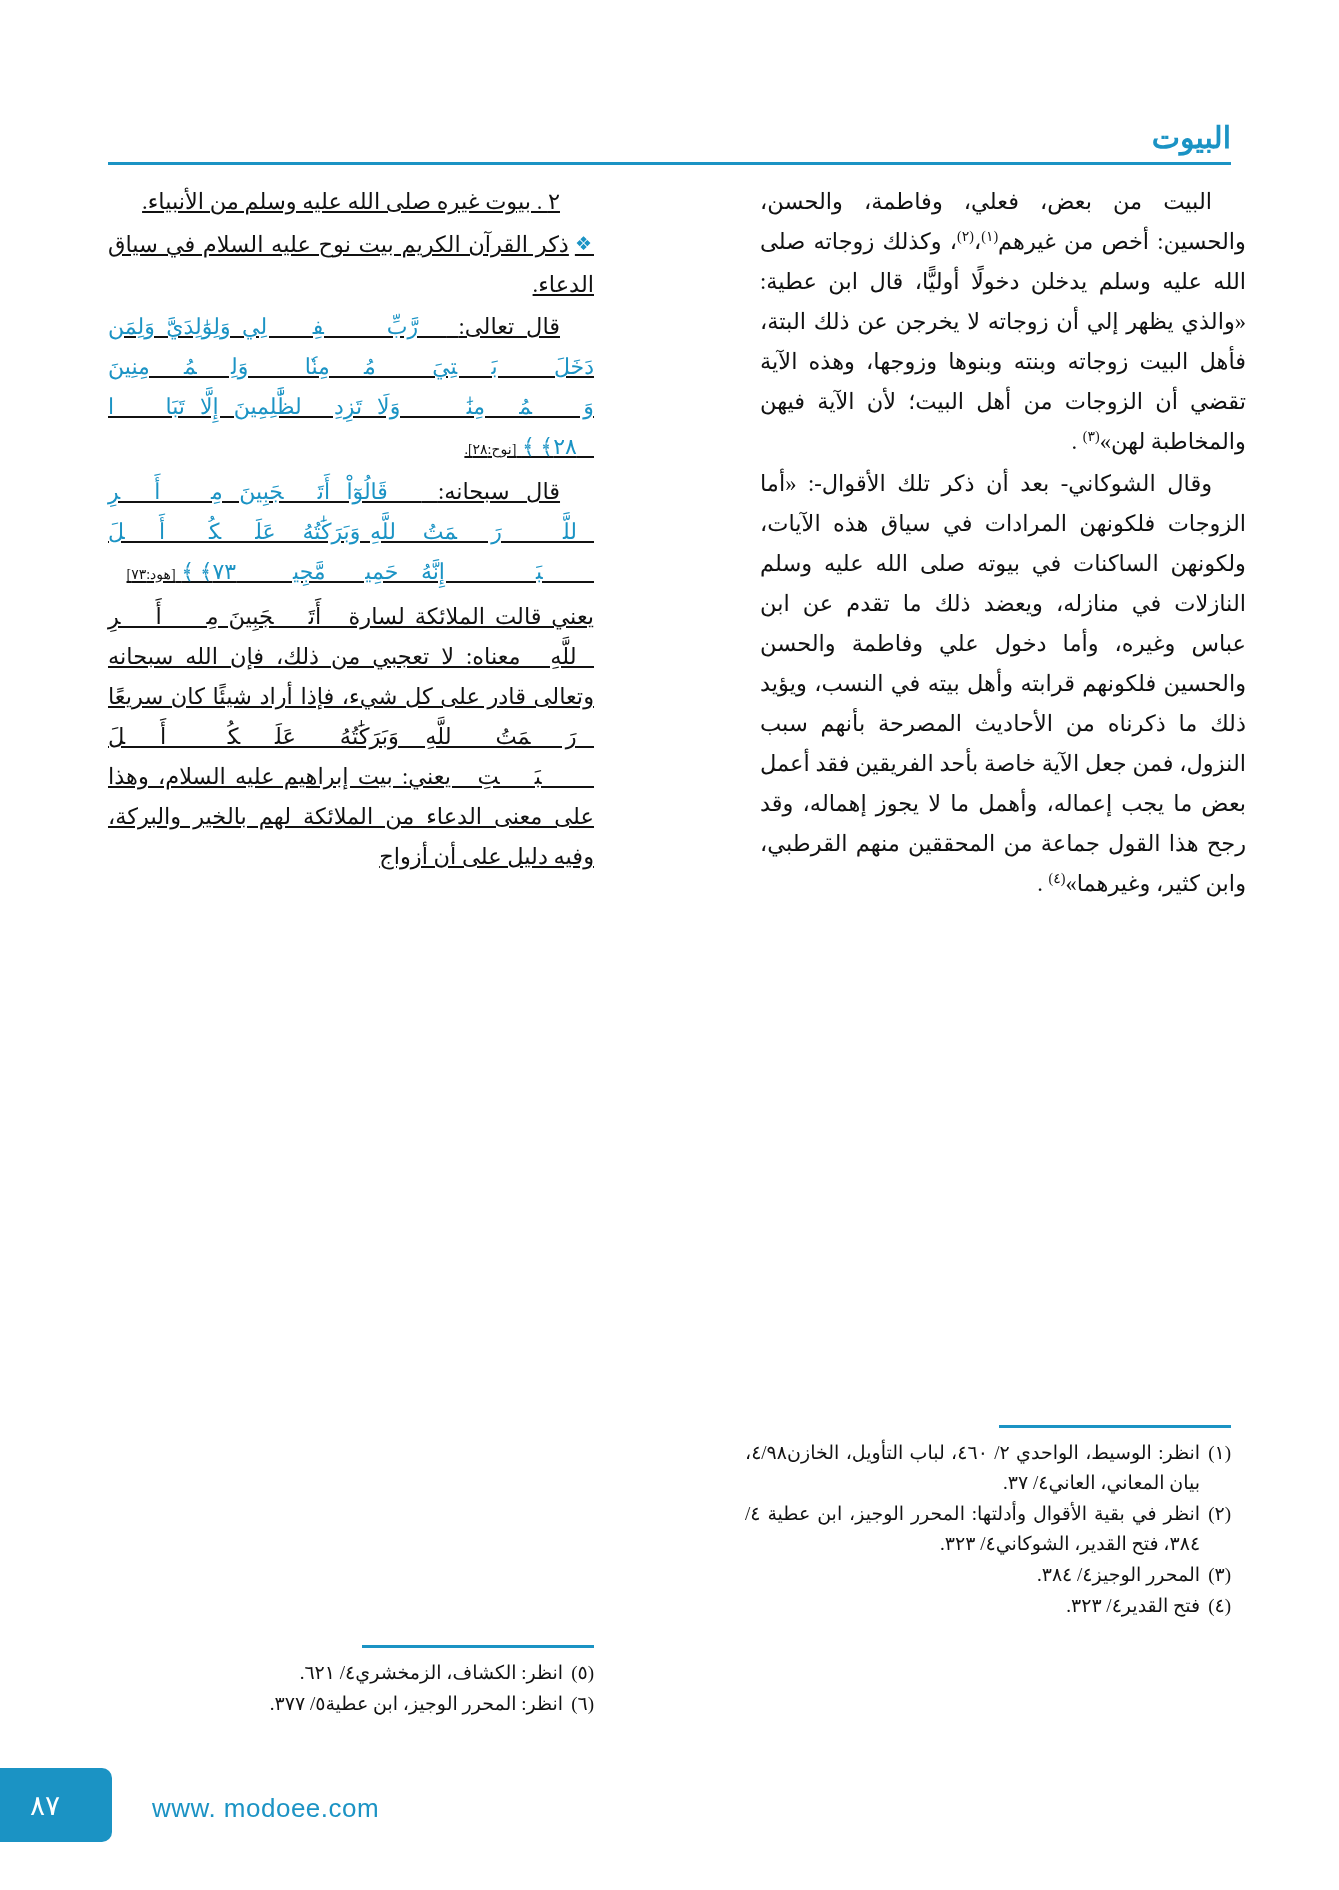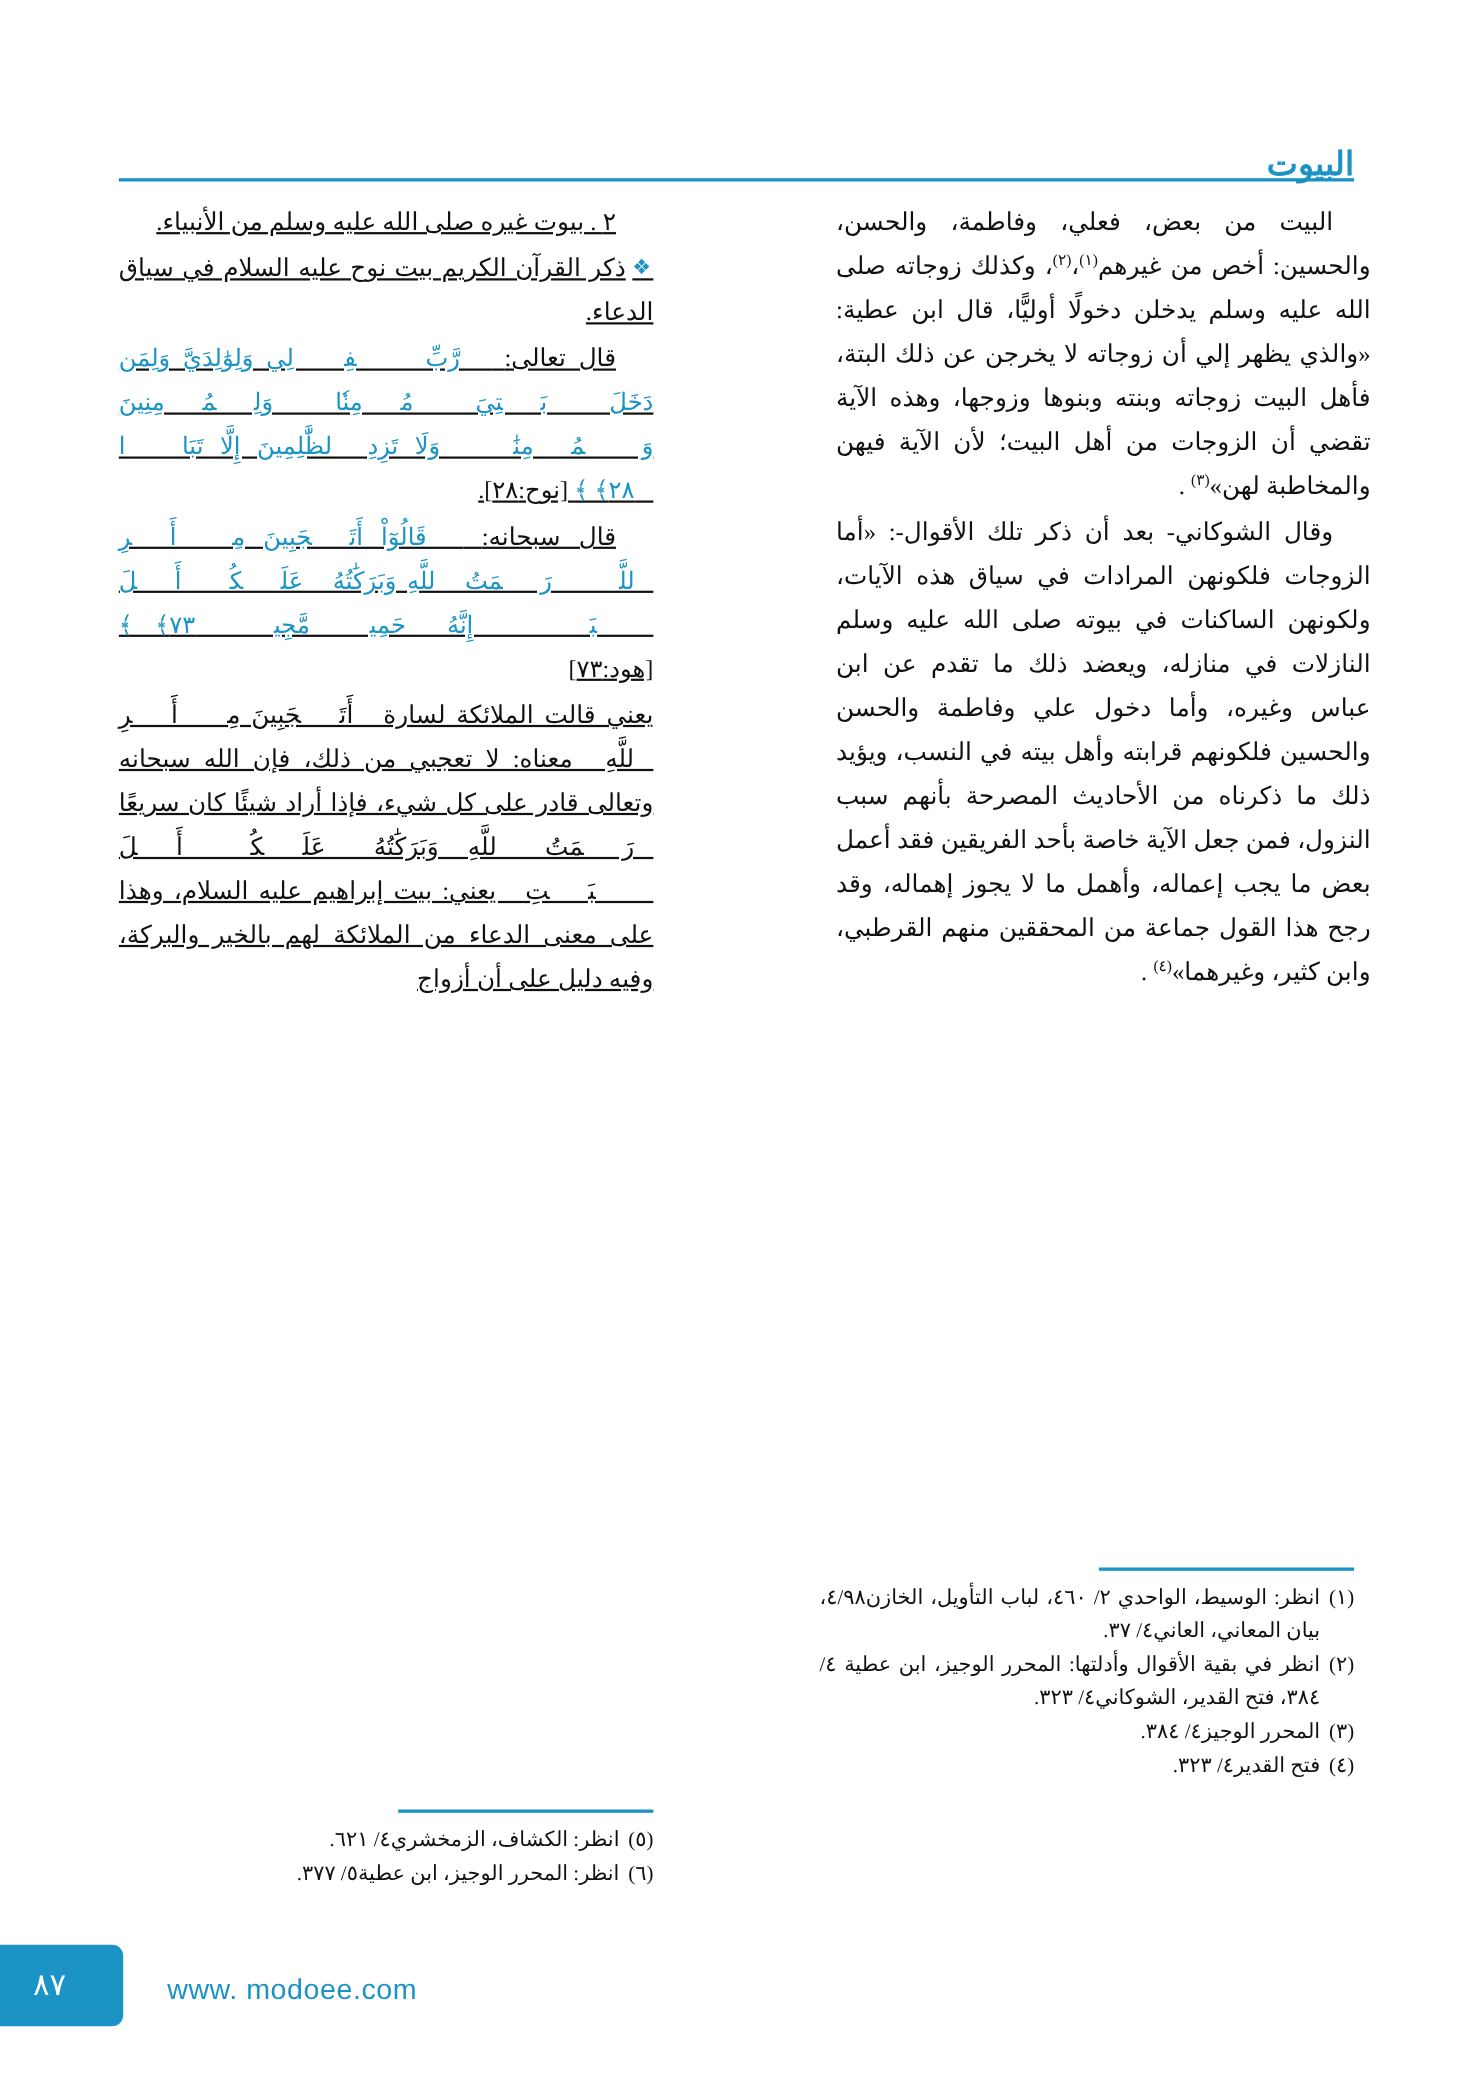--- a/index.html
+++ b/index.html
@@ -21,21 +21,21 @@
   .header {
     position: absolute;
     top: 120px;
     right: 108px;
     left: 108px;
     height: 46px;
   }
   .header-title {
     position: absolute;
     right: 0;
-    top: 12px;
+    top: 0;
     font-size: 30px;
     font-weight: bold;
     color: #1b93c4;
     letter-spacing: 0;
     line-height: 36px;
   }
   .header-rule {
     position: absolute;
     right: 0;
     left: 0;
@@ -73,21 +73,21 @@
     vertical-align: 2px;
     padding-left: 6px;
   }
   .quran {
     color: #1b93c4;
     font-family: "Liberation Serif", "DejaVu Serif", serif;
     font-size: 22px;
     line-height: 40px;
   }
   .ref {
-    font-size: 22px;
+    font-size: 14px;
     color: #111;
   }
   sup.fn {
     font-size: 14px;
     vertical-align: super;
     line-height: 0;
   }
 
   
   .footnotes {

